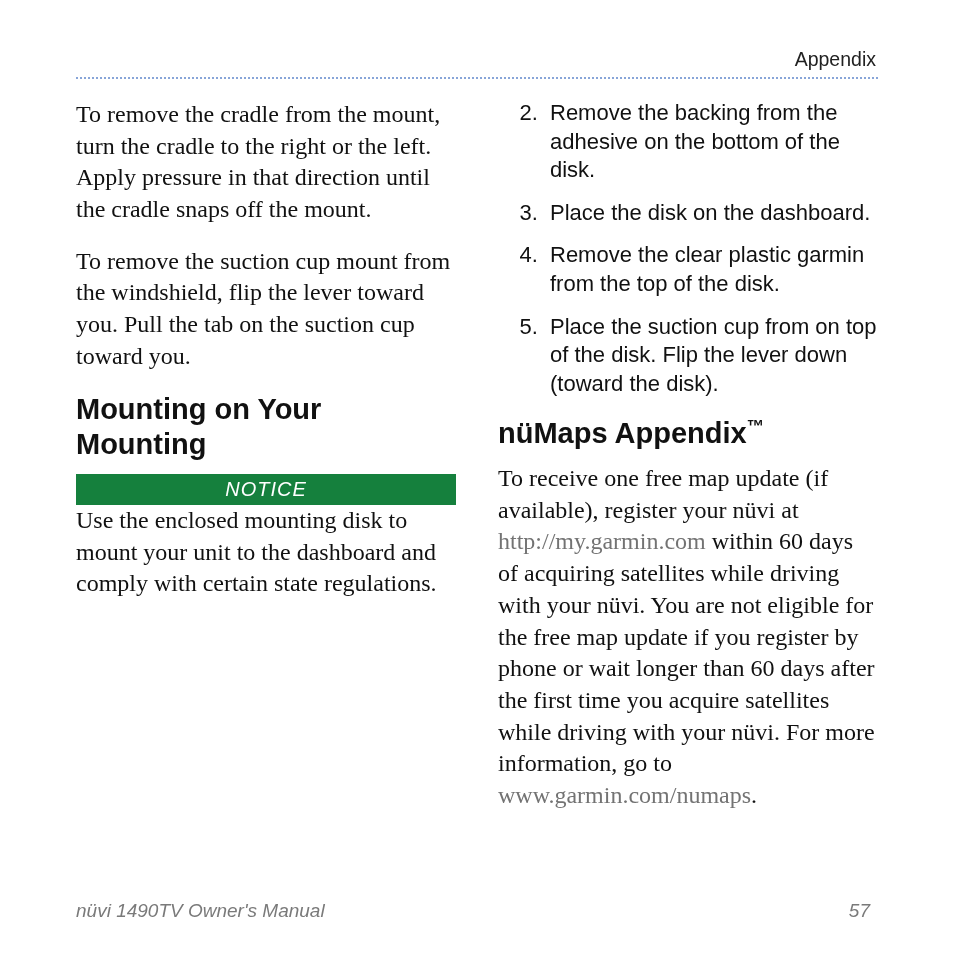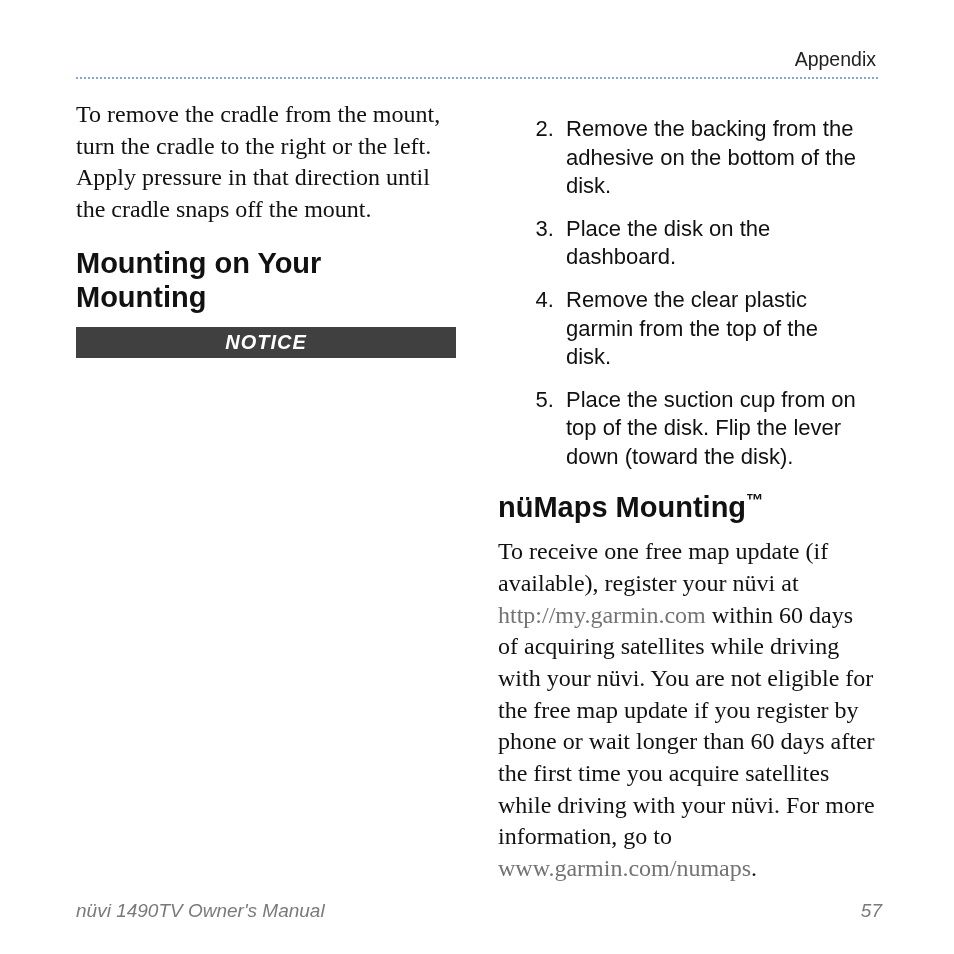--- a/index.html
+++ b/index.html
@@ -47,57 +47,57 @@
   }
   h2 {
     font-family: Arial, Helvetica, sans-serif;
     font-size: 29px;
     font-weight: bold;
     line-height: 1.2;
     margin: 18px 0 12px 0;
     color: #111;
   }
   .notice-bar {
-    background: #404040;
+    background: #15803d;
     color: #fff;
     font-family: Arial, Helvetica, sans-serif;
     font-size: 20px;
     font-style: italic;
-    font-weight: bold;
+    font-weight: normal;
     letter-spacing: 1px;
     text-align: center;
     padding: 4px 0;
   }
   .notice-body {
     font-size: 23px;
     line-height: 1.28;
     padding: 4px 0 10px 0;
     border-bottom: 1.5px solid #222;
     margin: 0 0 16px 0;
   }
   ol.steps {
     list-style: decimal;
     font-family: Arial, Helvetica, sans-serif;
     font-size: 22px;
     line-height: 1.3;
-    margin: 16px;
+    margin: 0;
     padding-left: 46px;
   }
   ol.steps li {
     padding-left: 6px;
     margin-bottom: 14px;
   }
   a.link {
     color: #737373;
     text-decoration: none;
   }
   .footer {
     position: absolute;
     left: 76px;
-    right: 72px;
+    right: 84px;
     bottom: 32px;
     display: flex;
     justify-content: space-between;
     font-family: Arial, Helvetica, sans-serif;
     font-size: 19px;
     font-style: italic;
     color: #7a7a7a;
   }
   .tm {
     font-size: 0.6em;
@@ -108,38 +108,40 @@
 <body>
 
 <div class="page">
   <div class="appendix">Appendix</div>
   <hr class="dotrule">
 
   <div class="columns">
 
     <div class="col">
       <p class="body">To remove the cradle from the mount, turn the cradle to the right or the left. Apply pressure in that direction until the cradle snaps off the mount.</p>
+      <p class="body">To remove the suction cup mount from the windshield, flip the lever toward you. Pull the tab on the suction cup toward you.</p>
 
       <h2>Mounting on Your Mounting</h2>
 
       <div class="notice-bar">NOTICE</div>
 
+      <p class="body">Use the enclosed mounting disk to mount your unit to the dashboard and comply with certain state regulations.</p>
 
     </div>
 
     <div class="col">
       <ol class="steps" start="2">
         <li>Remove the backing from the adhesive on the bottom of the disk.</li>
         <li>Place the disk on the dashboard.</li>
         <li>Remove the clear plastic garmin from the top of the disk.</li>
         <li>Place the suction cup from on top of the disk. Flip the lever down (toward the disk).</li>
       </ol>
 
       <h2>
-        <span>nüMaps Mounting</span><span class="tm">™</span>
+        <span>nüMaps Appendix</span><span class="tm">™</span>
       </h2>
 
       <p class="body">
         <span>To receive one free map update (if available), register your nüvi at </span><a class="link">http://my.garmin.com</a><span> within 60 days of acquiring satellites while driving with your nüvi. You are not eligible for the free map update if you register by phone or wait longer than 60 days after the first time you acquire satellites while driving with your nüvi. For more information, go to </span><a class="link">www.garmin.com/numaps</a><span>.</span>
       </p>
     </div>
   </div>
 
   <div class="footer">
     <span>nüvi 1490TV Owner's Manual</span>

